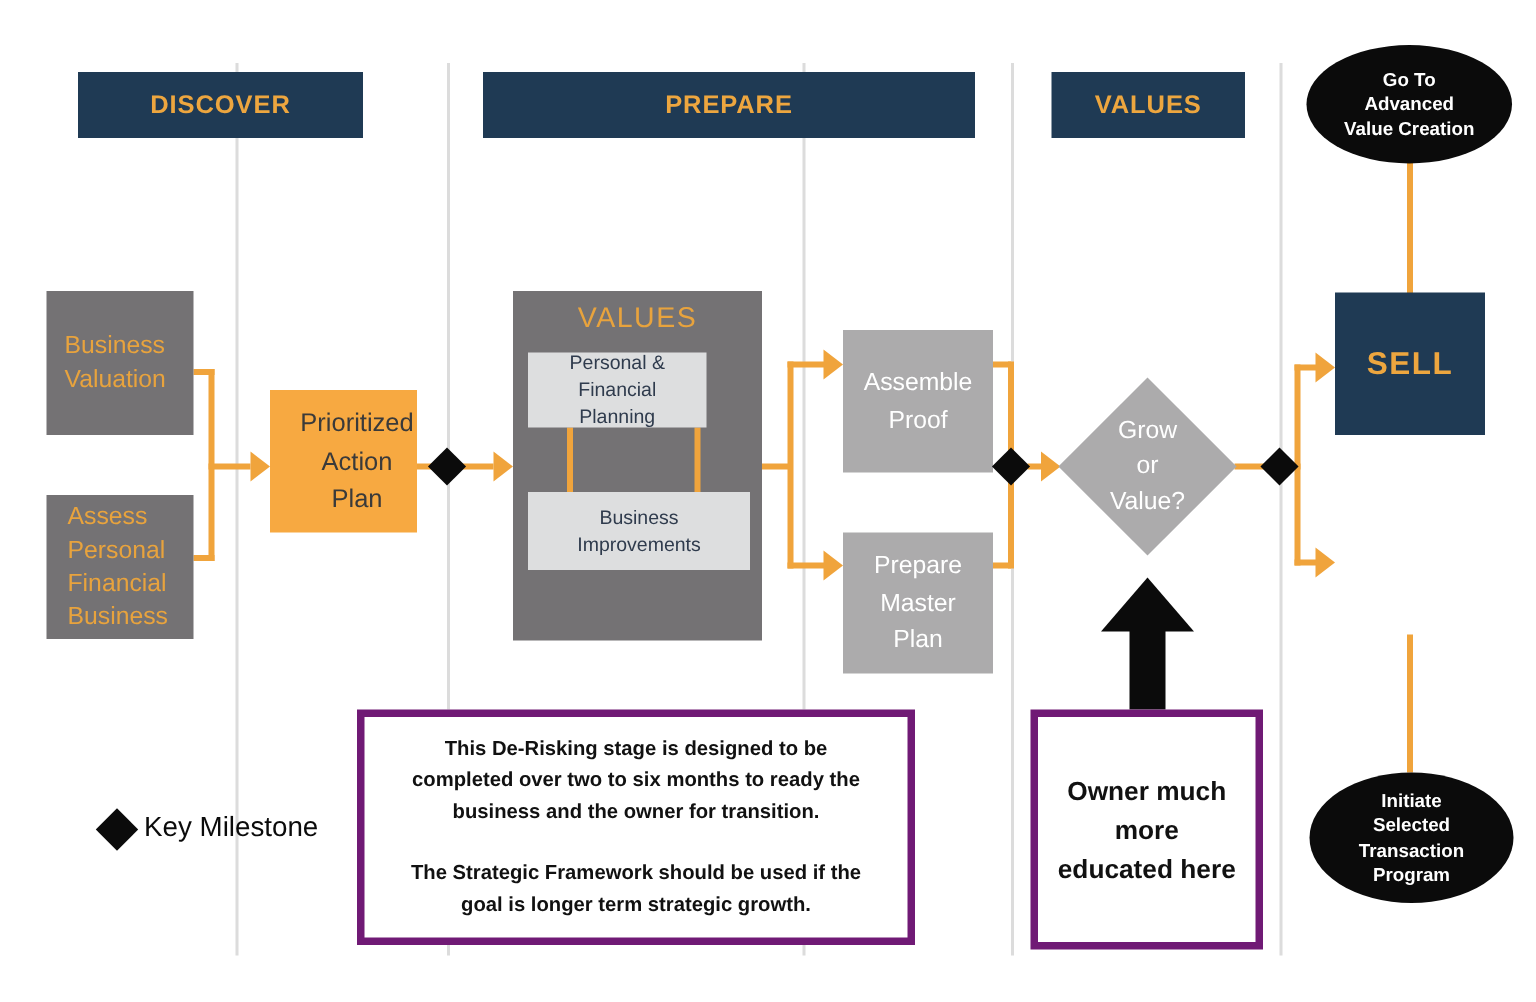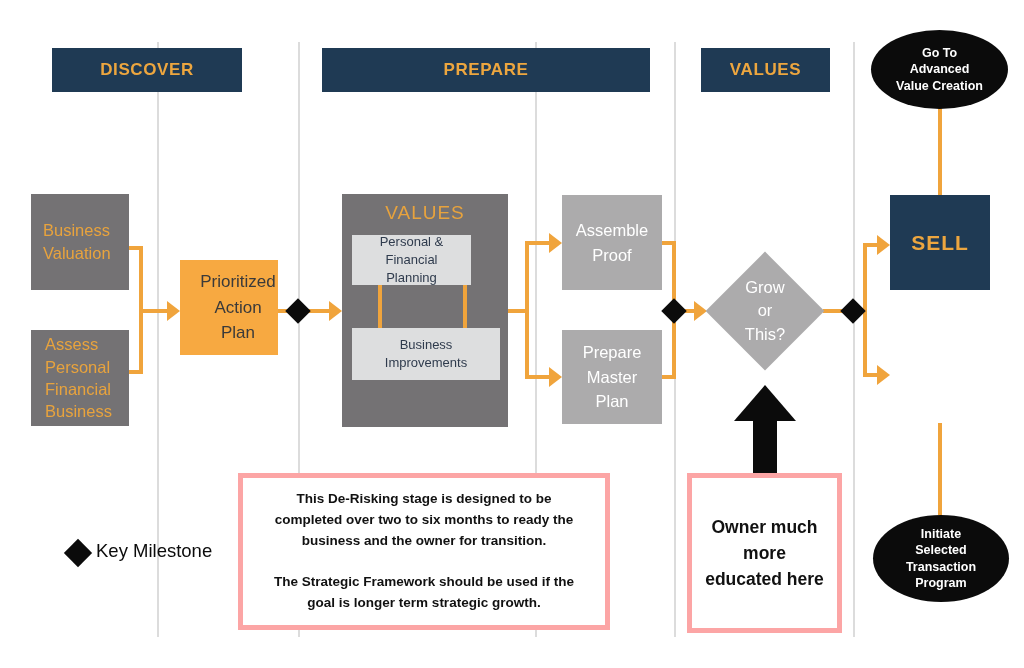--- a/index.html
+++ b/index.html
@@ -16,39 +16,39 @@
     position:absolute;top:48px;height:44px;background:#1f3a54;color:#eda63f;
     font-weight:bold;font-size:17px;letter-spacing:.6px;
     display:flex;align-items:center;justify-content:center;z-index:2;box-sizing:border-box;
   }
   
   .box{
     position:absolute;display:flex;align-items:center;justify-content:center;
     text-align:center;box-sizing:border-box;z-index:2;
   }
   .darkgray{background:#747274;color:#e8a33d;padding-left:36px;}
-  .midgray{background:#acabac;color:#ffffff;}
+  .midgray{background:#acabac;color:#ffffff;margin-top:25px;}
   .lightgray{background:#dddedf;color:#2f3b4d;}
   .navybox{background:#1f3a54;color:#eda63f;font-weight:bold;font-size:21px;letter-spacing:1px;}
   .orangebox{background:#f7a941;color:#3a3a3a;padding-left:18px;}
   .ellipse{
     position:absolute;background:#0b0b0b;color:#ffffff;border-radius:50%;
     display:flex;align-items:center;justify-content:center;text-align:center;
     font-weight:bold;font-size:12.5px;line-height:1.3;z-index:2;
   }
   
   .oline{position:absolute;background:#f0a43c;z-index:1;}
   .ah-right{
     position:absolute;width:0;height:0;z-index:1;
     border-top:10px solid transparent;border-bottom:10px solid transparent;
     border-left:13px solid #f0a43c;
   }
   .kdiamond{position:absolute;width:18px;height:18px;background:#0b0b0b;transform:rotate(45deg);z-index:3;}
   .notebox{
-    position:absolute;background:#ffffff;border:5px solid #fca5a5;z-index:4;
+    position:absolute;background:#ffffff;border:5px solid #701a75;z-index:4;
     display:flex;align-items:center;justify-content:center;text-align:center;
     font-weight:bold;color:#111111;box-sizing:border-box;
   }
   .grow-diamond{position:absolute;left:723px;top:269px;width:84px;height:84px;background:#acabac;transform:rotate(45deg);z-index:2;}
   .grow-text{
     position:absolute;left:705px;top:276px;width:120px;z-index:3;color:#ffffff;
     text-align:center;font-size:16.5px;line-height:1.42;
   }
   .uparrow-head{
     position:absolute;left:734px;top:385px;width:0;height:0;z-index:3;
@@ -133,21 +133,21 @@
   <div class="oline" style="left:662px;top:241px;width:12px;height:4px"></div>
   <div class="oline" style="left:662px;top:375px;width:12px;height:4px"></div>
   <div class="oline" style="left:672px;top:241px;width:4px;height:138px"></div>
   <div class="kdiamond" style="left:665px;top:302px"></div>
   <div class="oline" style="left:685px;top:309px;width:11px;height:4px"></div>
   <div class="ah-right" style="left:694px;top:301px"></div>
 
   <div class="grow-diamond"></div>
   <div class="grow-text pre">Grow
 or
-This?</div>
+Value?</div>
 
   <div class="oline" style="left:823px;top:309px;width:44px;height:4px"></div>
   <div class="kdiamond" style="left:844px;top:302px"></div>
   <div class="oline" style="left:863px;top:243px;width:4px;height:134px"></div>
   <div class="oline" style="left:863px;top:243px;width:16px;height:4px"></div>
   <div class="ah-right" style="left:877px;top:235px"></div>
   <div class="oline" style="left:863px;top:373px;width:16px;height:4px"></div>
   <div class="ah-right" style="left:877px;top:365px"></div>
 
   <div class="box navybox" style="left:890px;top:195px;width:100px;height:95px">SELL</div>

